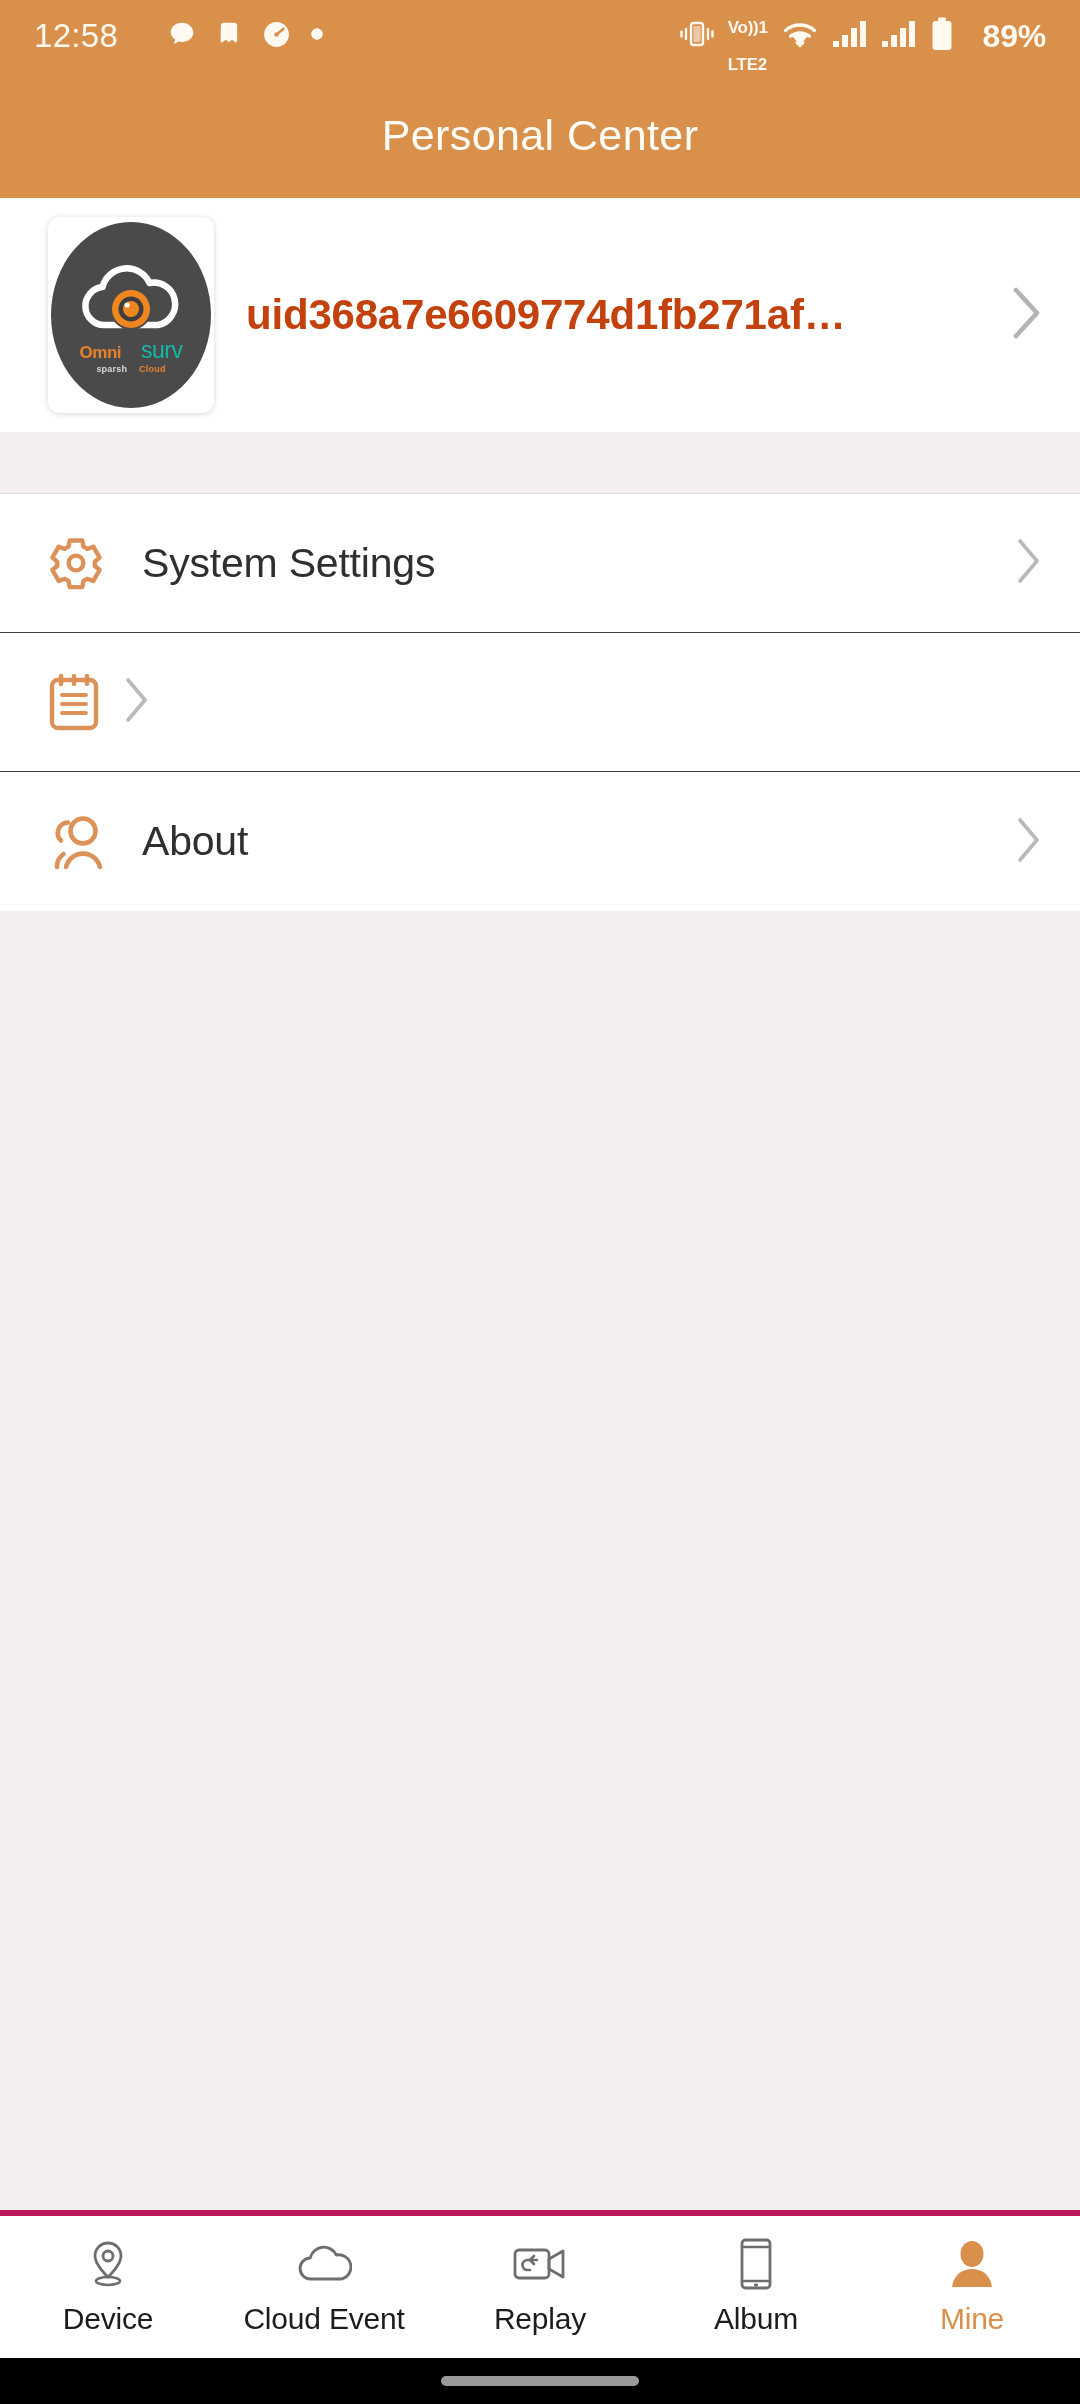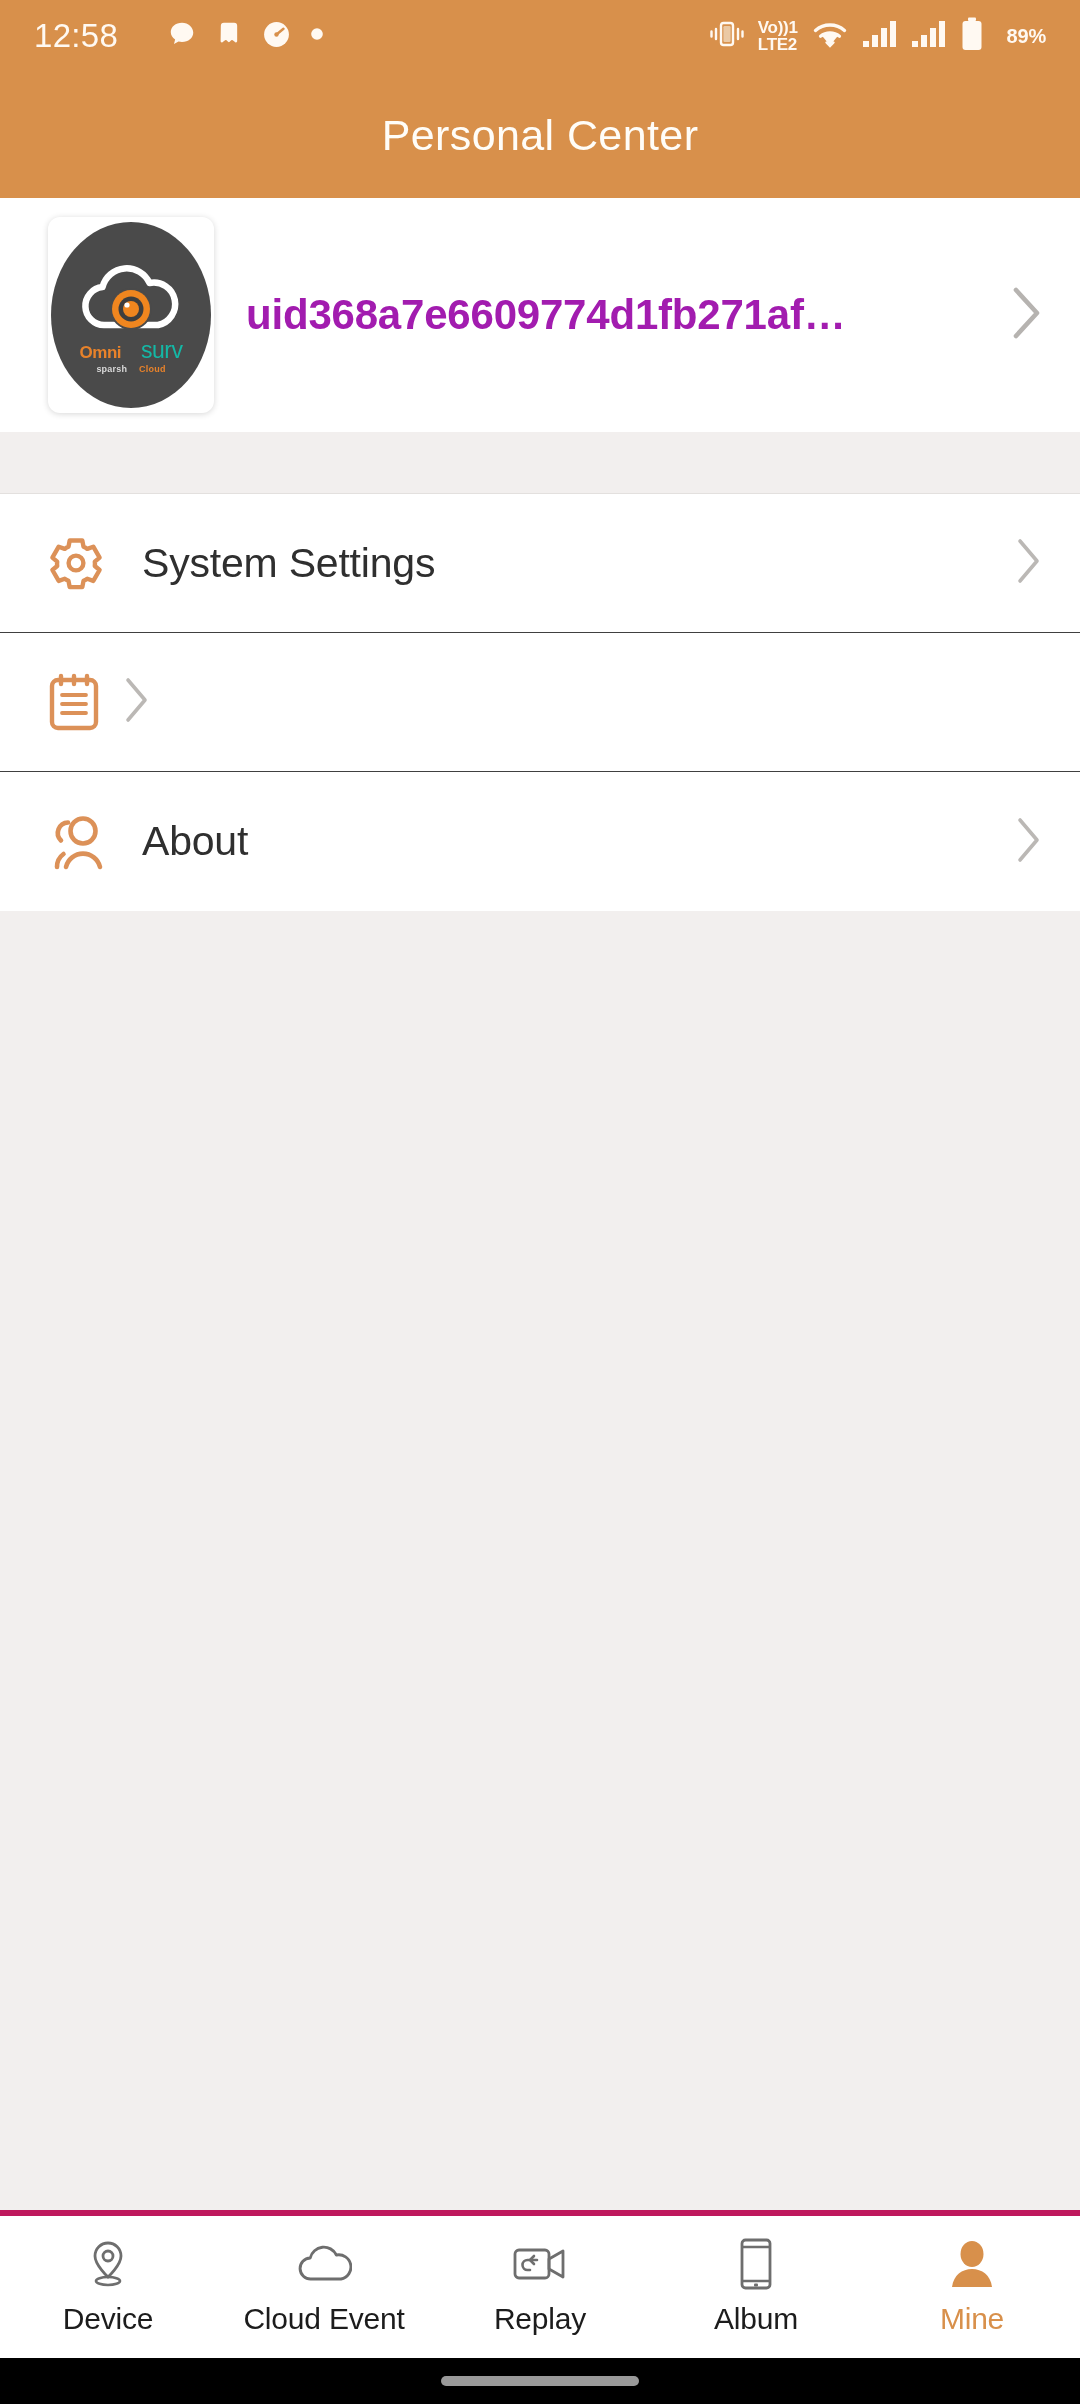--- a/index.html
+++ b/index.html
@@ -16,24 +16,24 @@
     height:72px; background:#D8904B; flex:0 0 72px;
     display:flex; align-items:center; padding:0 34px;
     color:#FFF9F2;
     gap:23px;
   }
   .sb-time { font-size:33px; font-weight:400; letter-spacing:.3px; }
   .sb-left-icons { display:flex; align-items:center; gap:18px; margin-left:26px; }
   .sb-spacer { flex:1; }
   .sb-right-icons { display:flex; align-items:center; gap:13px; }
   .sb-ic { display:block; }
-  .sb-pct { font-size:20px; font-weight:700; margin-left:10px; letter-spacing:-.2px; }
+  .sb-pct { font-size:32px; font-weight:700; margin-left:16px; letter-spacing:-.2px; }
   .volte-stack { display:flex; flex-direction:column; justify-content:center; line-height:1;
                  font-size:17px; font-weight:700; letter-spacing:-.3px; }
-  .volte-stack span { display:block; }
+  .volte-stack span { display:block;margin-top:20px; }
 
   
   .header {
     height:126px; flex:0 0 126px; background:#D8904B;
     display:flex; align-items:center; justify-content:center;
   }
   .header-title { color:#FFFDF8; font-size:43px; font-weight:400; letter-spacing:.4px; }
 
   
   .profile {
@@ -54,21 +54,21 @@
   }
   .avatar-logo-svg { display:block; margin-top:6px; }
   .avatar-wordmark { margin-top:2px; line-height:1; text-align:center; }
   .avatar-wordmark .w1 { font-size:17px; font-weight:700; color:#E8822A; letter-spacing:-.5px; }
   .avatar-wordmark .w2 { font-size:23px; font-weight:400; color:#14b8a6; letter-spacing:-.5px;padding-left:20px; }
   .avatar-sub { font-size:9px; line-height:1; margin-top:3px; letter-spacing:.2px; }
   .avatar-sub .s1 { color:#D8D8D8; font-weight:700; }
   .avatar-sub .s2 { color:#E8822A; font-weight:700;margin-left:12px; }
   .profile-name {
     flex:1; margin-left:32px;
-    font-size:42px; font-weight:700; color:#a21caf; letter-spacing:-.2px;
+    font-size:42px; font-weight:700; color:#c2410c; letter-spacing:-.2px;
     white-space:nowrap; overflow:hidden;
   }
   .chev { flex:0 0 auto; }
 
   
   .gap { background:#F2EFEE; flex:0 0 62px; border-bottom:1px solid #E3E0DE; }
 
   
   .menu { background:#FFFFFF; flex:0 0 417px; }
   .menu-row {

